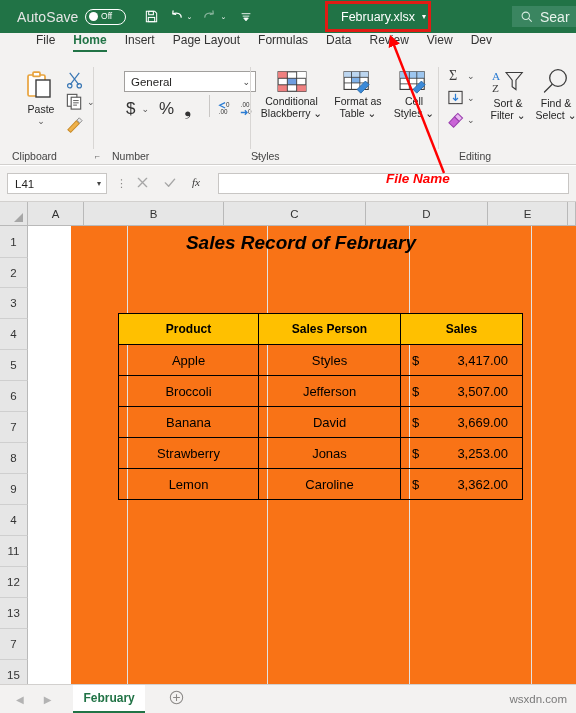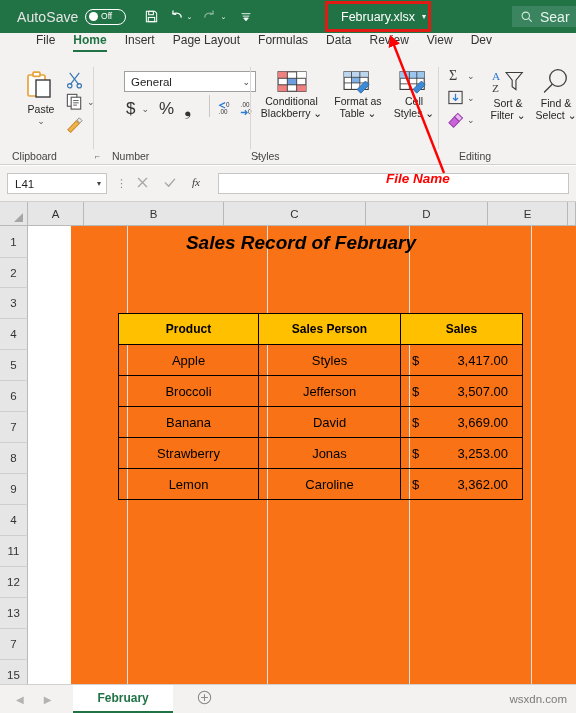--- a/index.html
+++ b/index.html
@@ -180,21 +180,21 @@
   .annot-svg { position: absolute; left: 0; top: 0; width: 576px; height: 713px; pointer-events: none; }
 
   
   .tabbar-bottom {
     position: absolute; left: 0; bottom: 0; width: 576px; height: 29px;
     background: #f3f2f1; border-top: 1px solid #d2d0ce;
     display: flex; align-items: center;
   }
   .nav-arrow { color: #b3b3b3; font-size: 10px; margin-left: 16px; }
   .sheet-tab {
-    margin-left: 22px; height: 28px; padding: 0 24px; background: #ffffff;
+    margin-left: 22px; height: 28px; padding: 0 10px; background: #ffffff;
     display: flex; align-items: center; font-size: 12px; font-weight: bold;
     color: #217346; border-bottom: 2.5px solid #217346;
   }
   .add-sheet { margin-left: 24px; color: #8a8886; }
   .watermark {
     position: absolute; right: 9px; font-size: 11.5px; color: #7a7a7a;
   }
 </style>
 </head>
 <body>

